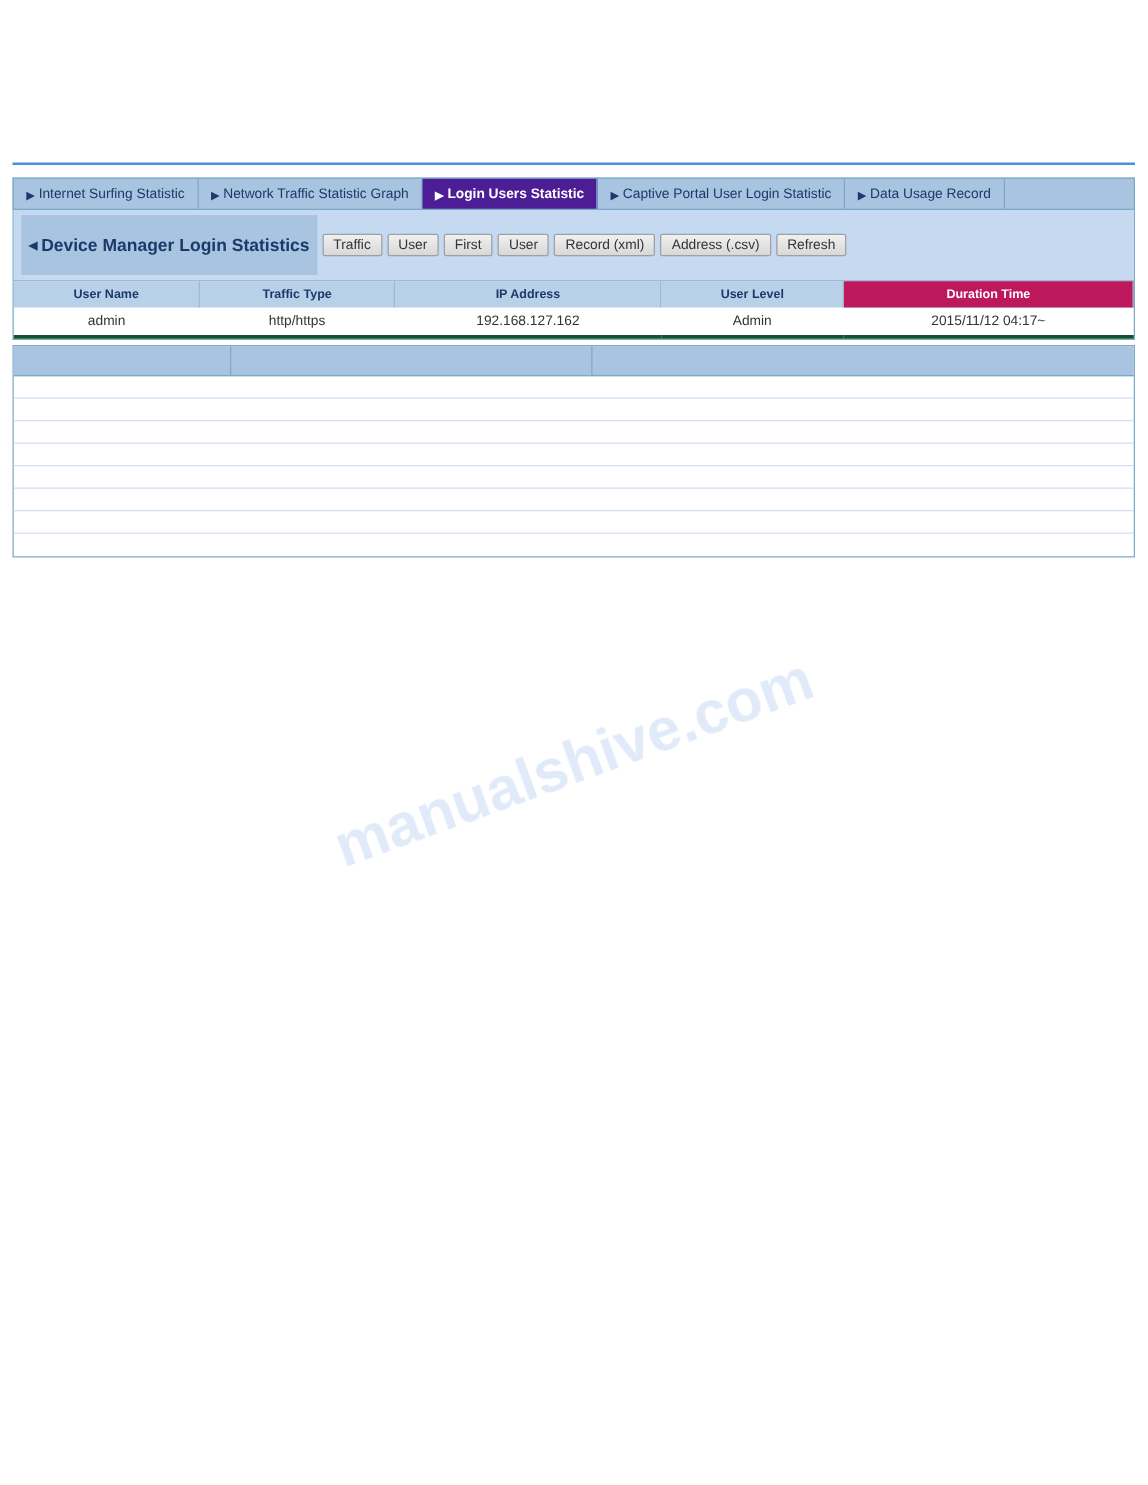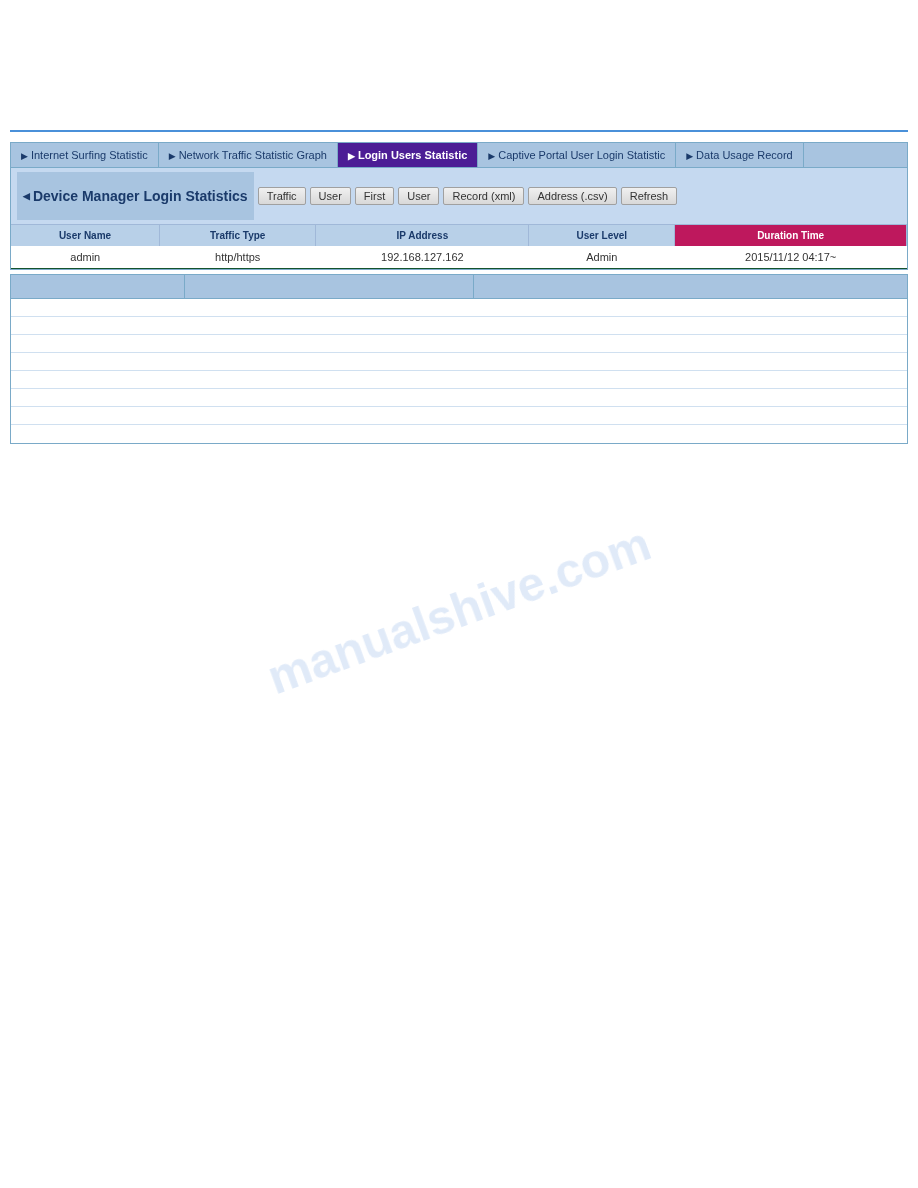--- a/index.html
+++ b/index.html
@@ -119,21 +119,21 @@
       color: #1a3a6a;
       border-right: 1px solid #a0b8d8;
     }
 
     .data-table thead th:last-child {
       background: #be185d;
       color: #fff;
     }
 
     .data-table tbody tr {
-      border-bottom: 1px solid #14532d;
+      border-bottom: 3px solid #14532d;
     }
 
     .data-table tbody td {
       padding: 5px 8px;
       text-align: center;
       font-size: 11px;
       color: #333;
     }
 
     

